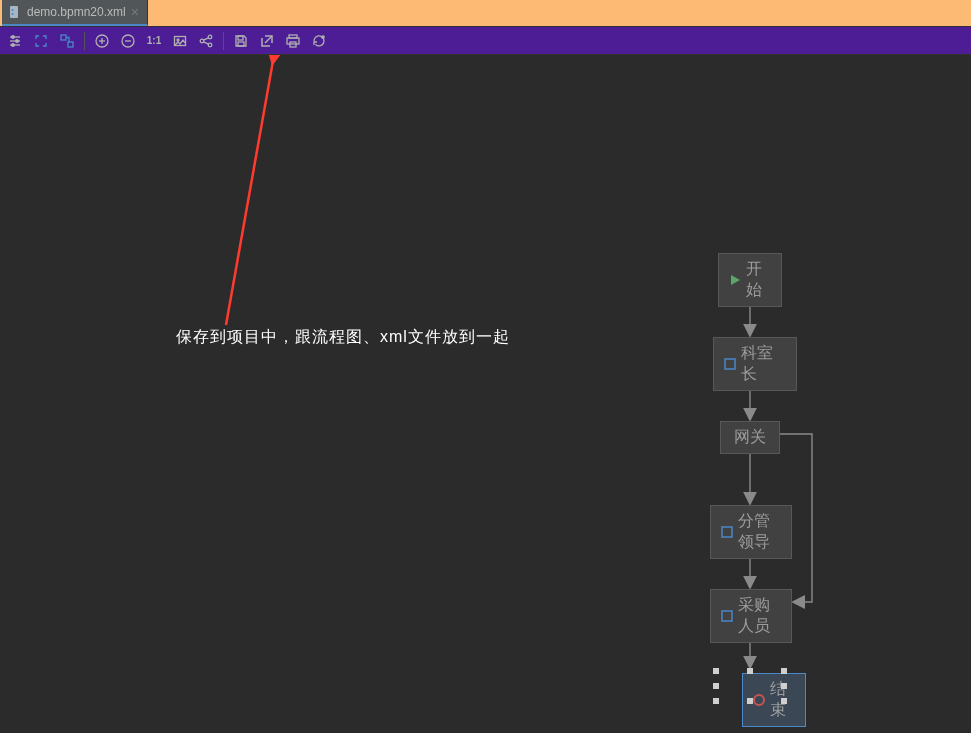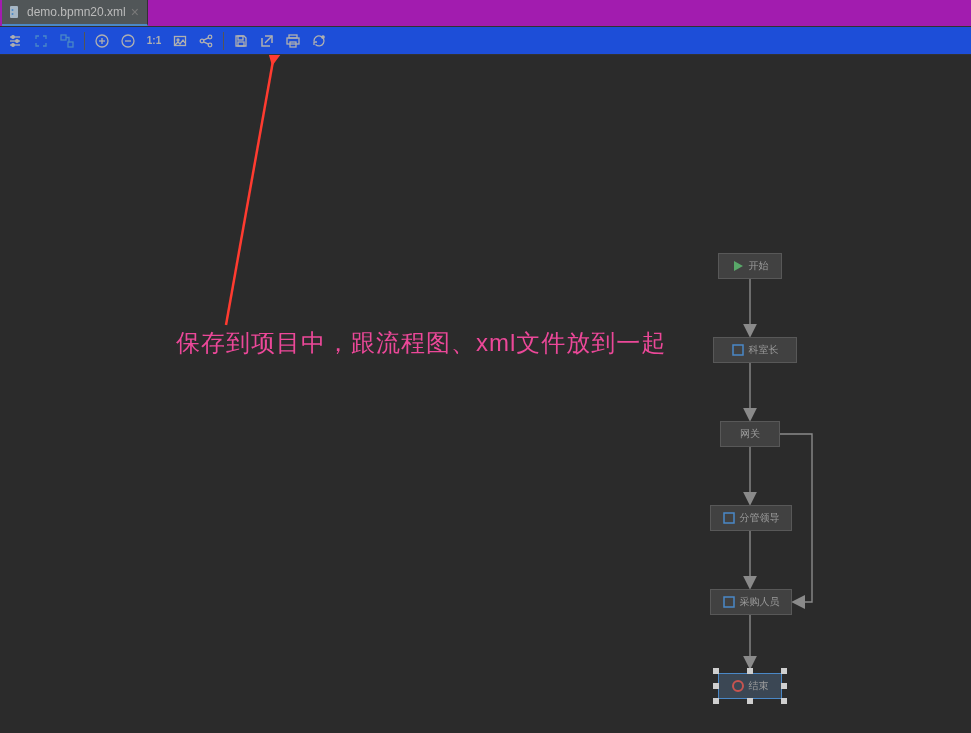--- a/index.html
+++ b/index.html
@@ -8,42 +8,42 @@
     background: #2b2b2b;
     font-family: "Segoe UI", "Microsoft YaHei", sans-serif;
     font-size: 12px;
     color: #a9a9a9;
     overflow: hidden;
     position: relative;
   }
   
   .tabbar {
     height: 27px;
-    background: #a21caf;
+    background: #fdba74;
     border-bottom: 1px solid #323232;
     display: flex;
     align-items: stretch;
     padding-left: 2px;
   }
   .tab {
     display: flex; align-items: center;
     padding: 0 8px 0 6px;
     background: #515658;
     border-right: 1px solid #323232;
     border-bottom: 2px solid #4a88c7;
     gap: 5px;
     color: #bbbbbb;
     font-size: 12px;
   }
   .tab .file-icon { width: 14px; height: 14px; display:inline-flex; }
   .tab .close { color: #7a7a7a; font-size: 14px; line-height: 1; }
   
   .toolbar {
     height: 28px;
-    background: #1d4ed8;
+    background: #4c1d95;
     border-bottom: 1px solid #323232;
     display: flex;
     align-items: center;
     padding: 0 4px;
     gap: 4px;
   }
   .tool {
     width: 22px; height: 22px;
     display: flex; align-items: center; justify-content: center;
     color: #b0b0b0;
@@ -57,35 +57,35 @@
   }
   
   .canvas {
     position: relative;
     width: 100%; height: calc(733px - 27px - 28px);
     background: #2b2b2b;
   }
   
   .annotation {
     position: absolute;
-    color: #ec4899;
-    font-size: 24px;
+    color: #ffffff;
+    font-size: 16px;
     line-height: 1.3;
     letter-spacing: 1px;
     white-space: nowrap;
   }
   
   .node {
     position: absolute;
     min-width: 60px;
     padding: 5px 10px;
     border: 1px solid #585858;
     background: #414141;
     color: #9c9c9c;
-    font-size: 10px;
+    font-size: 16px;
     display: flex;
     align-items: center;
     justify-content: center;
     gap: 5px;
   }
   .node .ico { width: 12px; height: 12px; display:inline-flex; }
   .node.selected {
     border: 1px solid #4a88c7;
     background: #3b4754;
   }
@@ -265,21 +265,21 @@
 
   <div class="node" style="left:710px;top:534px;width:82px;">
     <span class="ico">
         <svg viewBox="0 0 12 12">
           <rect x="1" y="1" width="10" height="10" fill="none" stroke="#4a88c7" stroke-width="1.5"></rect>
         </svg>
       </span>
     <span>采购人员</span>
   </div>
 
-  <div class="node selected" style="left:718px;top:618px;width:64px;">
+  <div class="node selected" style="left:742px;top:618px;width:64px;">
     <span class="ico">
         <svg viewBox="0 0 12 12">
           <circle cx="6" cy="6" r="5" fill="none" stroke="#c75450" stroke-width="2"></circle>
         </svg>
       </span>
     <span>结束</span>
   </div>
 
   <div class="sel-handle" style="left:713px;top:613px;"></div>
   <div class="sel-handle" style="left:747px;top:613px;"></div>

